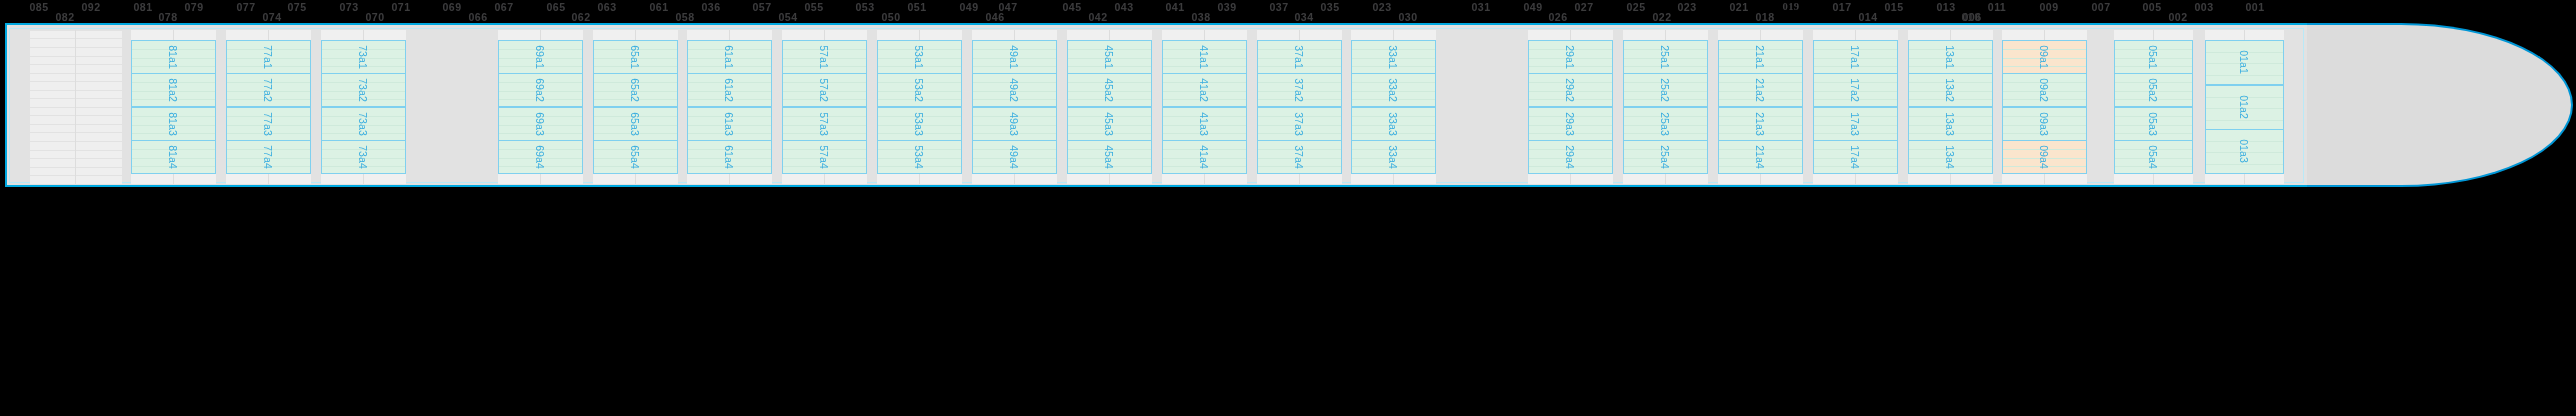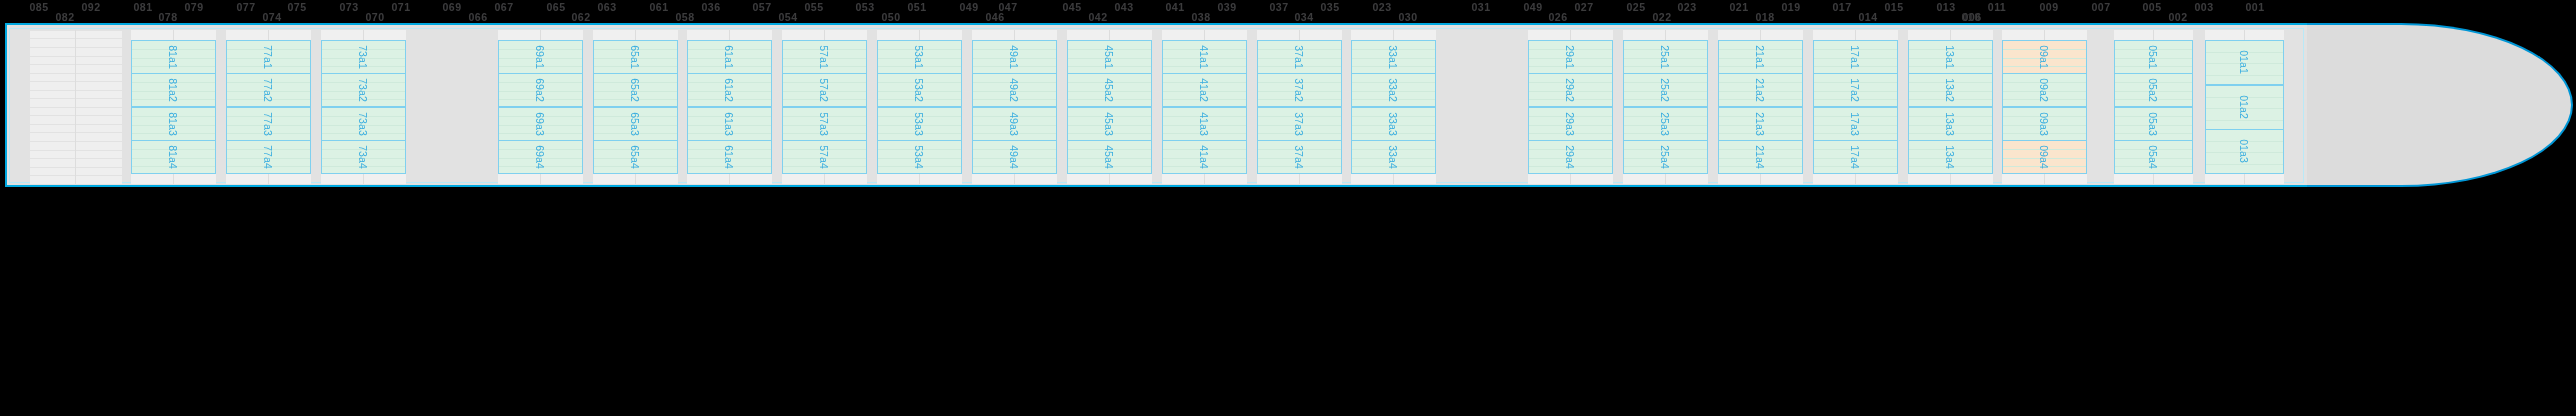--- a/index.html
+++ b/index.html
@@ -79,21 +79,21 @@
       <div class="bayno odd" style="left: 1227px;">039</div>
       <div class="bayno odd" style="left: 1279px;">037</div>
       <div class="bayno odd" style="left: 1330px;">035</div>
       <div class="bayno odd" style="left: 1382px;">023</div>
       <div class="bayno odd" style="left: 1481px;">031</div>
       <div class="bayno odd" style="left: 1533px;">049</div>
       <div class="bayno odd" style="left: 1584px;">027</div>
       <div class="bayno odd" style="left: 1636px;">025</div>
       <div class="bayno odd" style="left: 1687px;">023</div>
       <div class="bayno odd" style="left: 1739px;">021</div>
-      <div class="bayno odd" style="left: 1791px;">019</div>
+      <div class="bayno odd" style="left: 1791px; font-family: Liberation Serif, serif;">019</div>
       <div class="bayno odd" style="left: 1842px;">017</div>
       <div class="bayno odd" style="left: 1894px;">015</div>
       <div class="bayno odd" style="left: 1946px;">013</div>
       <div class="bayno odd" style="left: 1997px;">011</div>
       <div class="bayno odd" style="left: 2049px;">009</div>
       <div class="bayno odd" style="left: 2101px;">007</div>
       <div class="bayno odd" style="left: 2152px;">005</div>
       <div class="bayno odd" style="left: 2204px;">003</div>
       <div class="bayno odd" style="left: 2255px;">001</div>
       <div class="bayno even" style="left: 65px;">082</div>

